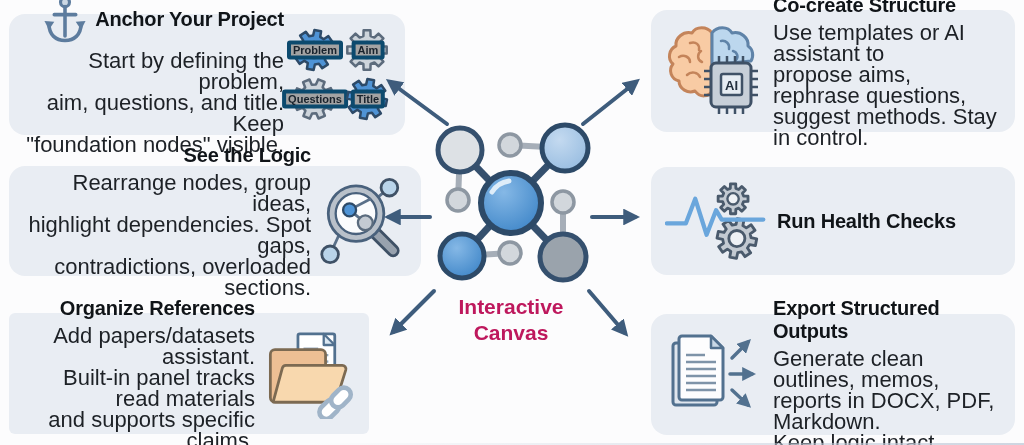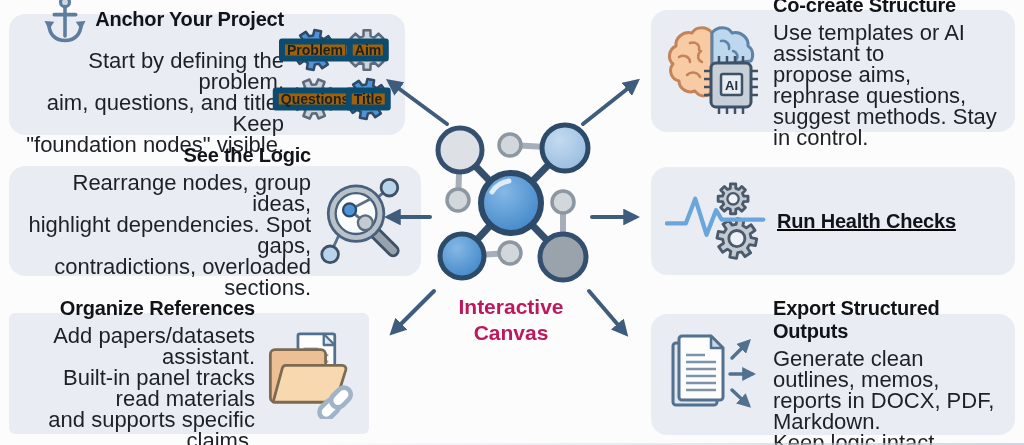--- a/index.html
+++ b/index.html
@@ -12,32 +12,32 @@
   .card h3 { font-size:20px; font-weight:bold; color:#101418; letter-spacing:-0.2px; }
   .card .desc { font-size:22px; line-height:21px; color:#1d2126; white-space:pre-line; margin-top:5px; }
 
   .card-left  .textcol { flex:1; text-align:right; }
   .card-right .textcol { flex:1; text-align:left; }
 
   #card-anchor   { left:9px;   top:14px;  width:396px; height:121px; }
   #card-logic    { left:9px;   top:166px; width:412px; height:110px; }
   #card-refs     { left:9px;   top:313px; width:360px; height:121px;border-radius:6px; }
   #card-cocreate { left:651px; top:10px;  width:364px; height:122px; }
-  #card-health   { left:651px; top:167px; width:364px; height:108px;text-decoration:underline; }
+  #card-health   { left:651px; top:167px; width:364px; height:108px; }
   #card-export   { left:651px; top:314px; width:364px; height:121px;justify-content:space-between; }
 
   .title-row { display:flex; justify-content:flex-end; align-items:center; gap:7px; }
 
   .iconbox { flex:0 0 auto; display:flex; align-items:center; justify-content:center; }
 
   .gear-grid { flex:0 0 auto; display:grid; grid-template-columns:46px 46px; gap:5px 7px; }
   .gear-cell { position:relative; width:46px; height:44px; }
   .gear-label { position:absolute; left:50%; top:50%; transform:translate(-50%,-50%);
-                font-size:14px; font-weight:600; color:#18222c; background:#a16207;
-                border:6px solid #0c4a6e; border-radius:3px; padding:0 2px; white-space:nowrap;
+                font-size:11px; font-weight:600; color:#18222c; background:#a3a3a3;
+                border:4px solid #0c4a6e; border-radius:3px; padding:0 2px; white-space:nowrap;
                 line-height:11px; }
 
   #center-graph { position:absolute; left:370px; top:60px; width:292px; height:292px; }
   #center-label { position:absolute; left:421px; top:294px; width:180px; text-align:center;
                   font-size:21px; line-height:26px; font-weight:bold; color:#be185d;
                   white-space:pre-line; }
 
   #bottom-edge { position:absolute; left:0; bottom:0; width:1024px; height:2px;
                  background:linear-gradient(to right, rgba(210,216,226,0) 30%, rgba(195,204,218,.8)); }
 </style>

